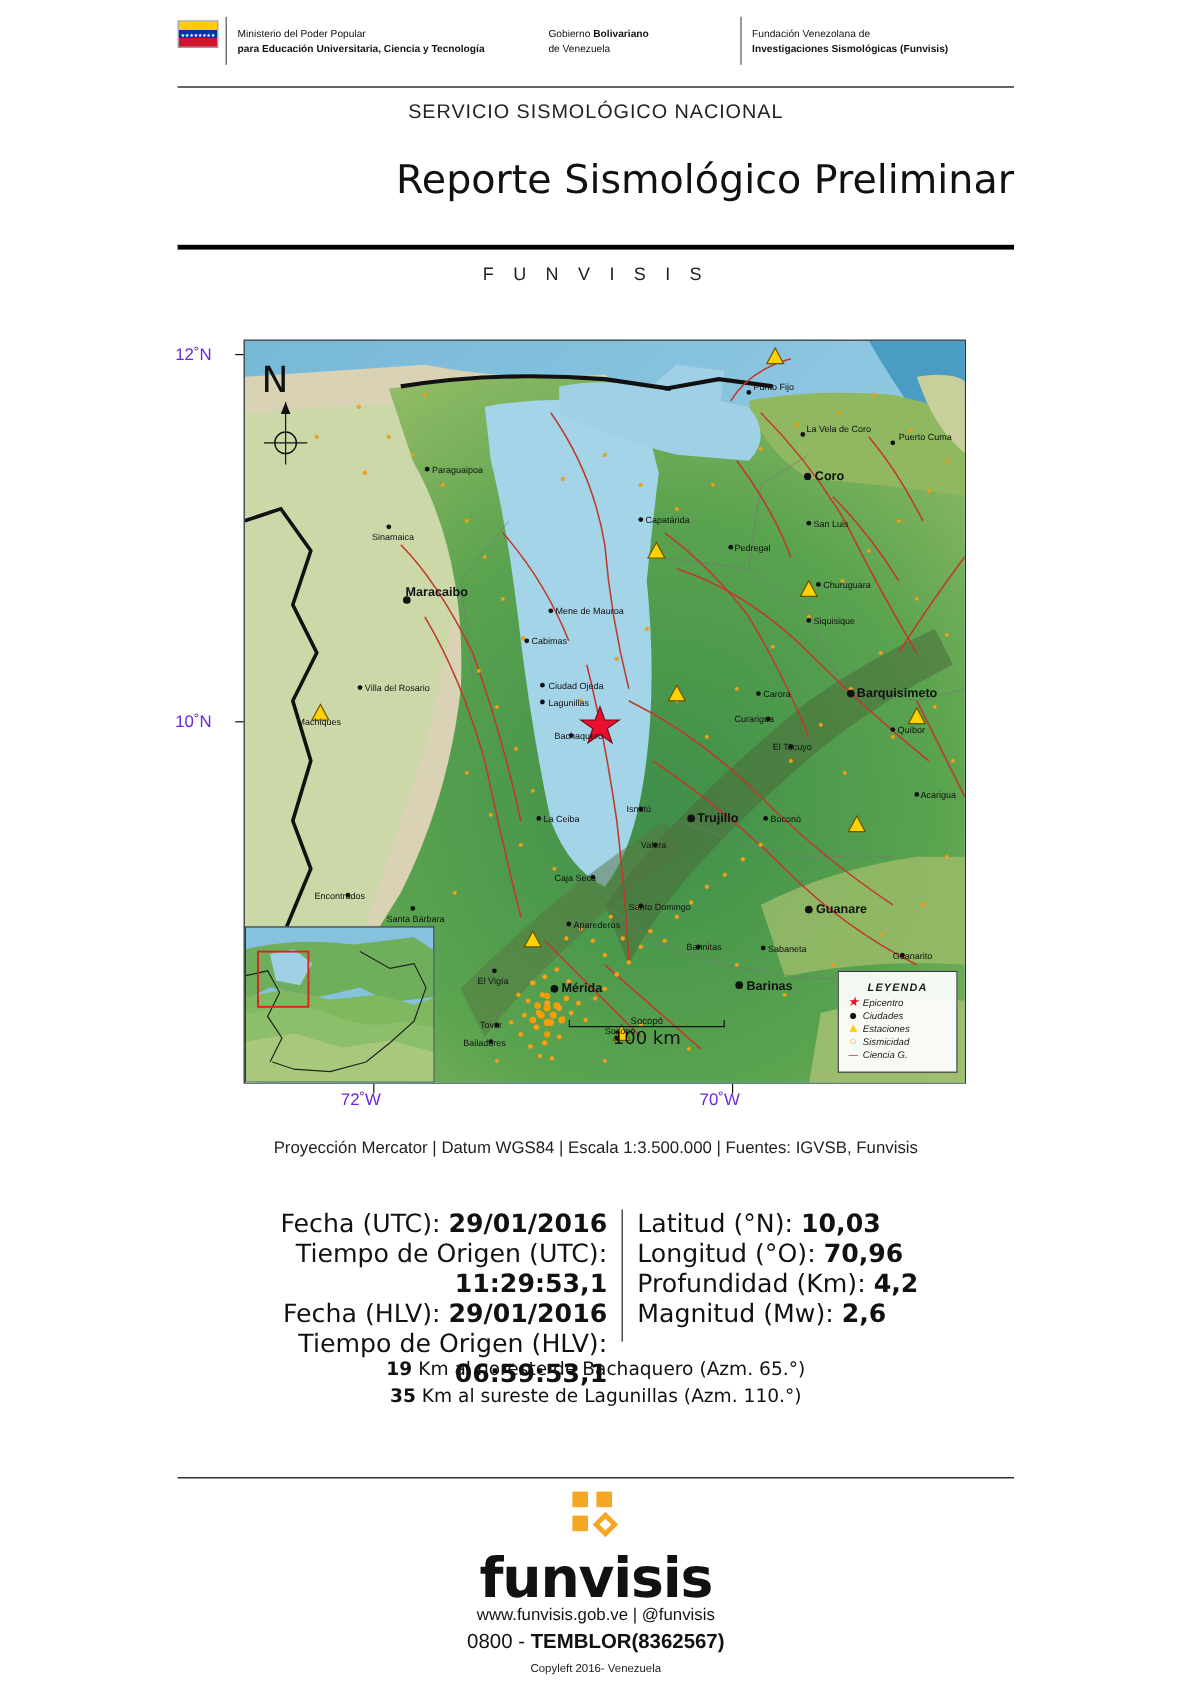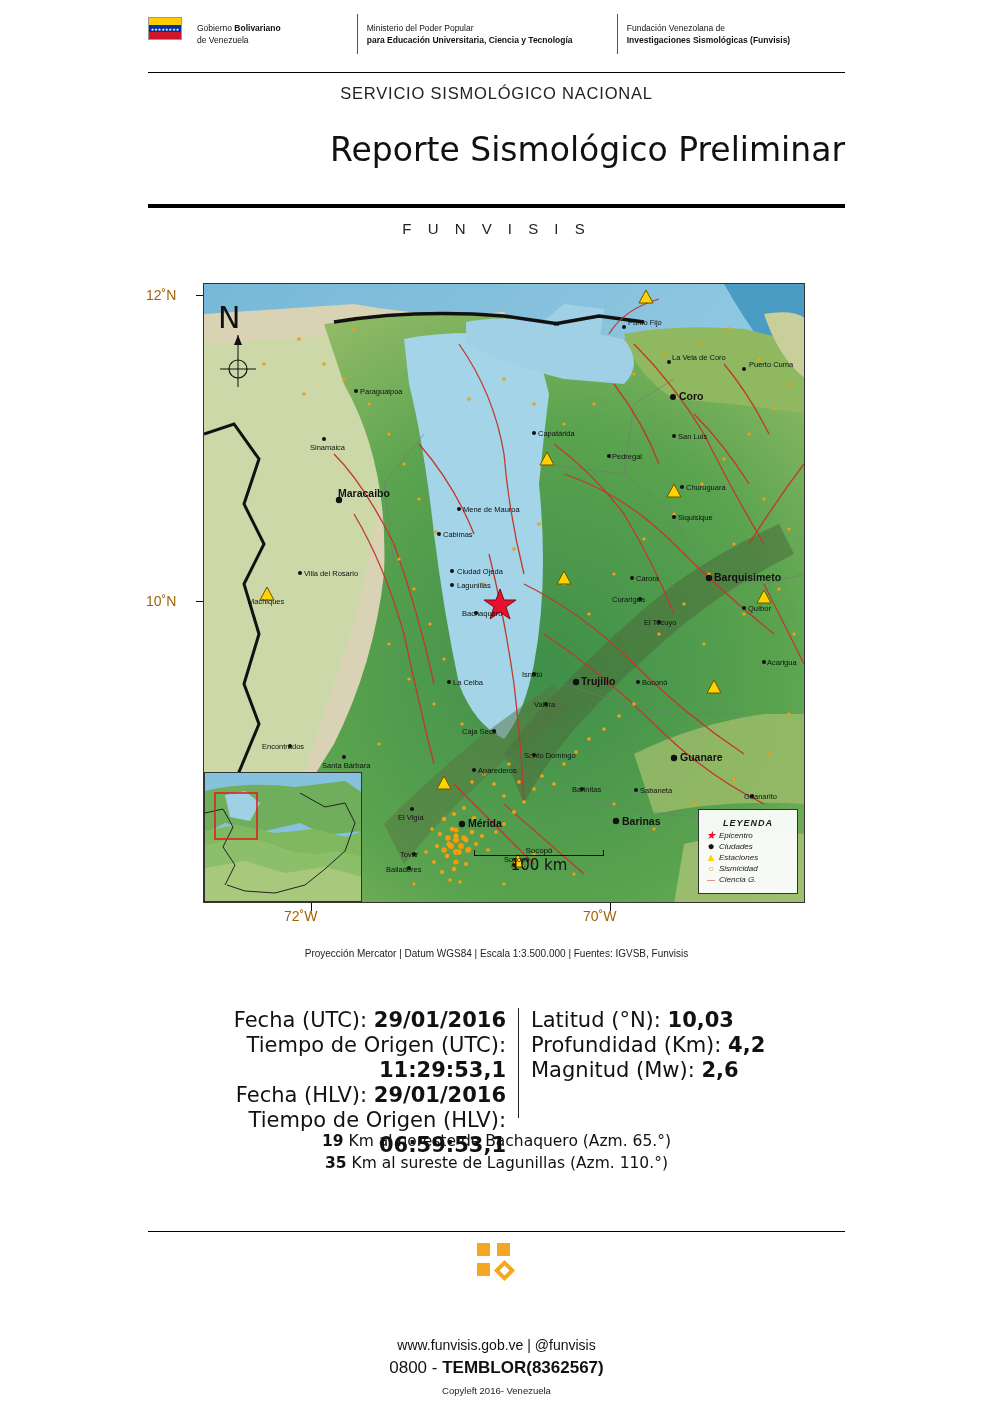--- a/index.html
+++ b/index.html
@@ -54,31 +54,31 @@
     position: absolute; left: 148px; top: 220px; width: 697px;
     text-align: center; font-size: 15px; letter-spacing: 6px; color: #222;
   }
 
   
   .mapwrap {
     position: absolute; left: 203px; top: 283px; width: 602px; height: 620px;
     border: 1px solid #333; overflow: hidden; background: #9fd2e8;
   }
   .map-svg { position: absolute; left: 0; top: 0; }
-  .axis-label { position: absolute; font-size: 14px; color: #a16207; }
+  .axis-label { position: absolute; font-size: 14px; color: #6d28d9; }
   .lat12 { left: 146px; top: 287px; }
   .lat10 { left: 146px; top: 593px; }
   .lon72 { left: 284px; top: 908px; }
   .lon70 { left: 583px; top: 908px; }
 
   .tick { position: absolute; background: #111; }
 
   .mapcaption {
     position: absolute; left: 148px; top: 948px; width: 697px;
-    text-align: center; font-size: 10px; color: #222;
+    text-align: center; font-size: 14px; color: #222;
   }
 
   
   .data {
     position: absolute; left: 148px; top: 1008px; width: 697px; height: 110px;
     display: flex; justify-content: center;
   }
   .data-left {
     width: 345px; text-align: right; padding-right: 12px; border-right: 1px solid #222;
   }
@@ -149,27 +149,27 @@
     border: 1px solid #333; overflow: hidden; background: #8fc7e0;
   }
 </style>
 </head>
 <body>
 
 <div class="header">
   <div class="flag">
     <div class="stars">★★★★★★★★</div>
   </div>
+  <div class="hdr-block b2">
+    <div class="hdr-line">Ministerio del Poder Popular</div>
+    <div class="hdr-line bold">para Educación Universitaria, Ciencia y Tecnología</div>
+  </div>
   <div class="hdr-block b1">
     <div class="hdr-line"><span>Gobierno</span> <b>Bolivariano</b></div>
     <div class="hdr-line">de Venezuela</div>
-  </div>
-  <div class="hdr-block b2">
-    <div class="hdr-line">Ministerio del Poder Popular</div>
-    <div class="hdr-line bold">para Educación Universitaria, Ciencia y Tecnología</div>
   </div>
   <div class="hdr-block b3">
     <div class="hdr-line">Fundación Venezolana de</div>
     <div class="hdr-line bold">Investigaciones Sismológicas (Funvisis)</div>
   </div>
 </div>
 
 <div class="rule r1"></div>
 
 <div class="subtitle">SERVICIO SISMOLÓGICO NACIONAL</div>
@@ -582,20 +582,24 @@
       <span>Tiempo de Origen (HLV):</span>
       <b>06:59:53,1</b>
     </div>
   </div>
   <div class="data-right">
     <div class="data-row">
       <span>Latitud (°N):</span>
       <b>10,03</b>
     </div>
     <div class="data-row">
+      <span>Longitud (°O):</span>
+      <b>70,96</b>
+    </div>
+    <div class="data-row">
       <span>Profundidad (Km):</span>
       <b>4,2</b>
     </div>
     <div class="data-row">
       <span>Magnitud (Mw):</span>
       <b>2,6</b>
     </div>
   </div>
 </div>
 
@@ -612,19 +616,20 @@
 
 <div class="rule r2"></div>
 
 <div class="logo">
   <div class="logo-squares">
     <div class="sq" style="left:10px; top:0px;"></div>
     <div class="sq" style="left:30px; top:0px;"></div>
     <div class="sq" style="left:10px; top:20px;"></div>
     <div class="sq o" style="left:30px; top:20px; transform:rotate(45deg);"></div>
   </div>
+  <div class="logo-text">funvisis</div>
 </div>
 
 <div class="footer-web">www.funvisis.gob.ve | @funvisis</div>
 <div class="footer-tel">
   <span class="thin">0800 - </span><span>TEMBLOR(8362567)</span>
 </div>
 <div class="footer-copy">Copyleft 2016- Venezuela</div>
 
 </body></html>

